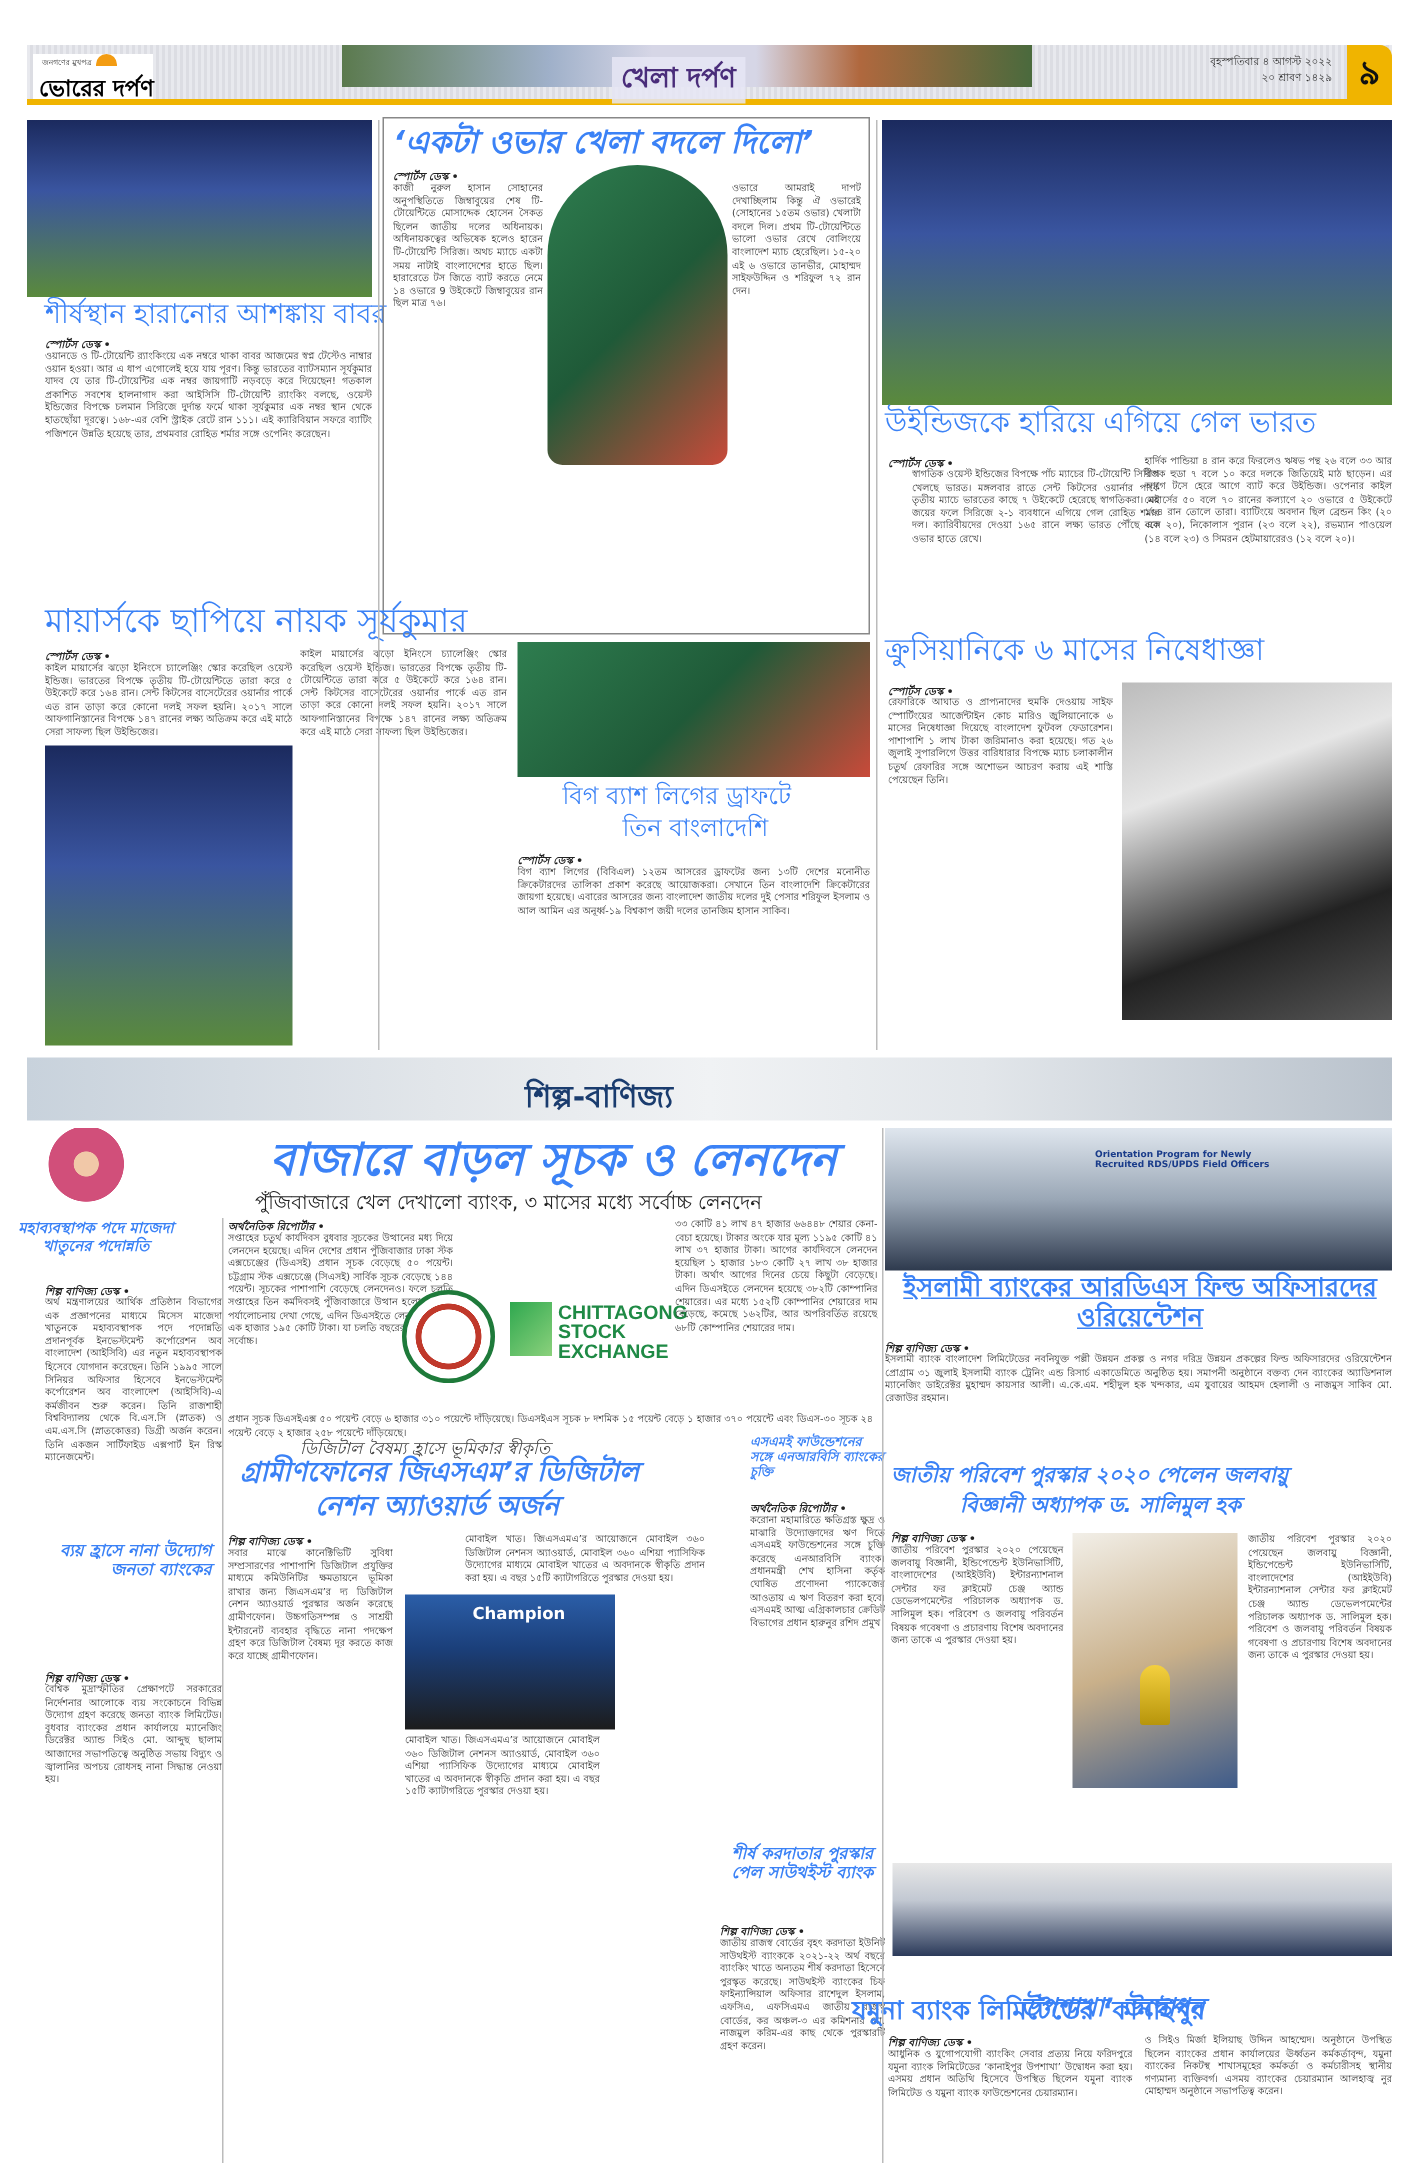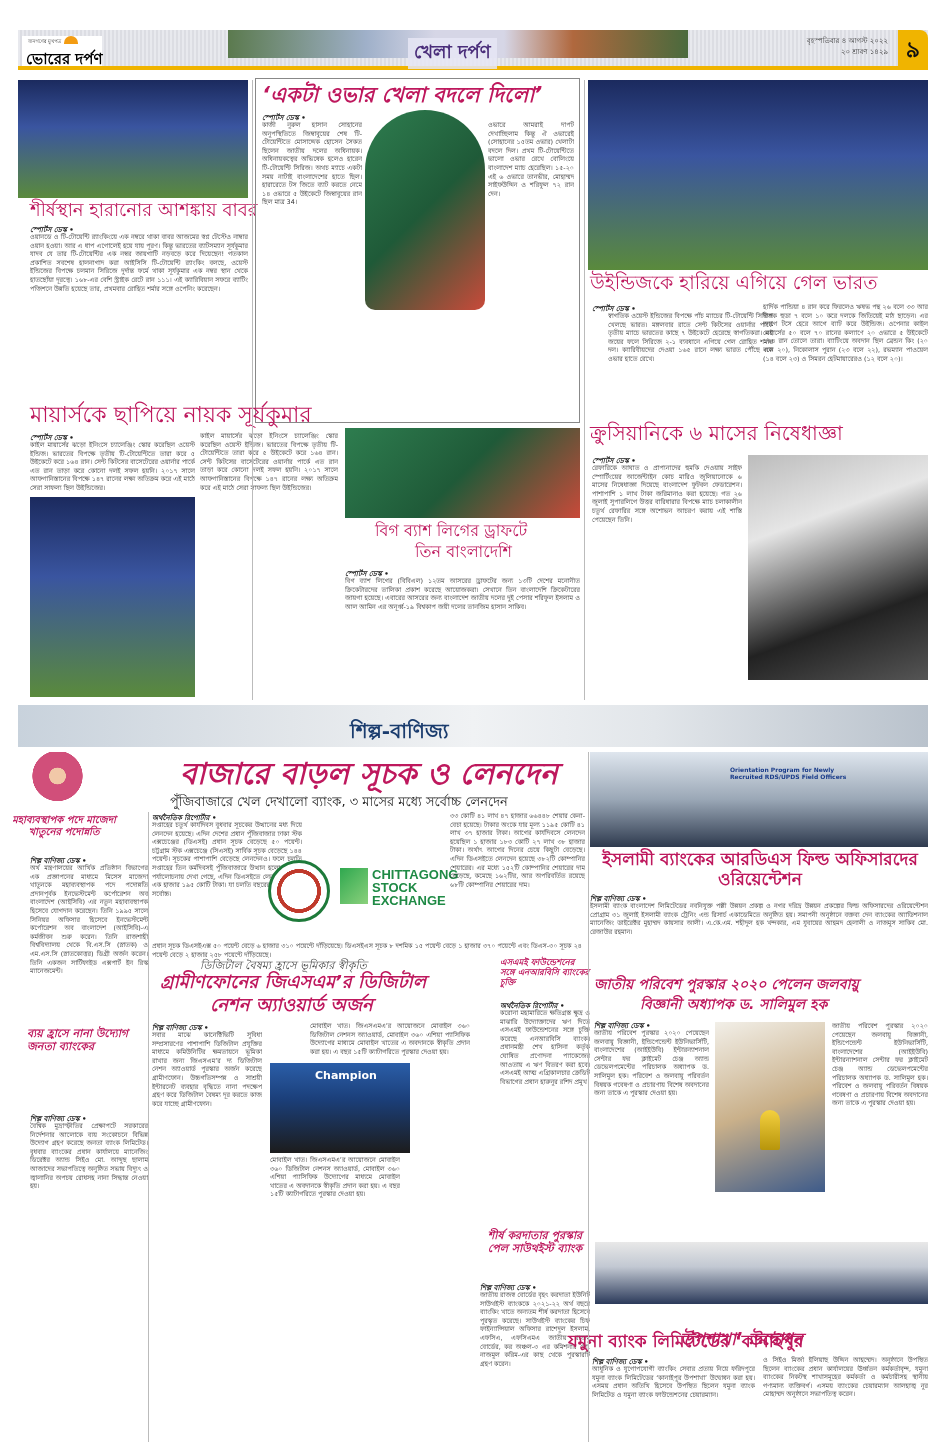--- a/index.html
+++ b/index.html
@@ -16,21 +16,21 @@
   .page-num { right: 0; top: 0; width: 30px; height: 40px; background:#f0b400; font-size: 22px; font-weight:bold; color:#111; text-align:center; line-height: 40px; border-radius: 0 8px 0 0; }
   .photo { background: linear-gradient(135deg,#4a6fa5,#2c4a7a 50%,#8aa6c9); }
   .photo.green { background: linear-gradient(135deg,#2e7d4f,#1f5a38 50%,#c94a3a); }
   .photo.stadium { background: linear-gradient(180deg,#1b2a5e,#3a55a0 40%,#5a8a3c); }
   .photo.coach { background: linear-gradient(160deg,#bcbcbc,#e6e6e6 30%,#222 70%,#555); }
   .photo.meeting { background: linear-gradient(180deg,#dfe6ee,#9aa7b6 50%,#2e3a4e); }
   .photo.award { background: linear-gradient(160deg,#f2efe8,#c9b08a 50%,#3e5b8a); }
   .photo.person { background: radial-gradient(circle at 50% 40%,#f1c8a8 0 18%,#d14f7a 19% 55%,#fff 56%); }
   .photo.gp { background: linear-gradient(180deg,#2b5ea8,#1b3f7a 40%,#1c1c1c); }
   .photo.yamuna { background: linear-gradient(180deg,#e8e8e8,#c2c8d2 40%,#2b3a5a); }
-  .hl { font-weight: bold; color:#be185d; line-height: 1.15; white-space: nowrap; }
+  .hl { font-weight: bold; color:#3b82f6; line-height: 1.15; white-space: nowrap; }
   .hl.serif { font-family: "DejaVu Serif", serif; font-weight: normal; }
   .desk { font-size: 7px; font-style: italic; font-weight: bold; color:#222; }
   .body-text { font-size: 6.4px; line-height: 8.6px; color:#333; text-align: justify; overflow: hidden; }
   .col-rule { background:#bbb; width:1px; }
   .box { border: 1px solid #888; }
   .section-band { left: 18px; top: 705px; width: 910px; height: 42px; background: linear-gradient(90deg,#c8d2dc,#e2e6ea 30%,#f0f2f4 50%,#e2e6ea 70%,#b9c2cc); }
   .section-title { left: 350px; top: 716px; font-size: 20px; color:#1a3c6e; font-weight: bold; }
   .logo-dse { width: 62px; height: 62px; border-radius: 50%; border: 3px solid #1e7a3a; background: radial-gradient(circle,#fff 0 45%,#c0392b 46% 55%,#fff 56%); }
   .logo-cse { background: linear-gradient(135deg,#2fa84f,#8bd17c); width: 28px; height: 36px; }
   .cse-text { color: #1f8a45; font-weight: bold; font-size: 13px; line-height: 13px; font-family: "Liberation Sans", sans-serif; }
@@ -56,21 +56,21 @@
 </div>
 
 <div class="abs photo stadium" style="left:18px;top:80px;width:230px;height:118px;"></div>
 <div class="abs hl serif" style="left:30px;top:200px;font-size:18px;">শীর্ষস্থান হারানোর আশঙ্কায় বাবর</div>
 <div class="abs desk" style="left:30px;top:224px;">স্পোর্টস ডেস্ক •</div>
 <div class="abs body-text" style="left:30px;top:233px;width:218px;height:140px;">ওয়ানডে ও টি-টোয়েন্টি র‍্যাংকিংয়ে এক নম্বরে থাকা বাবর আজমের স্বপ্ন টেস্টেও নাম্বার ওয়ান হওয়া। আর এ ধাপ এগোলেই হয়ে যায় পূরণ। কিন্তু ভারতের ব্যাটসম্যান সূর্যকুমার যাদব যে তার টি-টোয়েন্টির এক নম্বর জায়গাটি নড়বড়ে করে দিয়েছেন! গতকাল প্রকাশিত সবশেষ হালনাগাদ করা আইসিসি টি-টোয়েন্টি র‍্যাংকিং বলছে, ওয়েস্ট ইন্ডিজের বিপক্ষে চলমান সিরিজে দুর্দান্ত ফর্মে থাকা সূর্যকুমার এক নম্বর স্থান থেকে হাতছোঁয়া দূরত্বে। ১৬৮-এর বেশি স্ট্রাইক রেটে রান ১১১। এই ক্যারিবিয়ান সফরে ব্যাটিং পজিশনে উন্নতি হয়েছে তার, প্রথমবার রোহিত শর্মার সঙ্গে ওপেনিং করেছেন।</div>
 
 <div class="abs box" style="left:255px;top:78px;width:325px;height:345px;"></div>
 <div class="abs hl" style="left:262px;top:83px;font-size:21px;font-style:italic;">‘একটা ওভার খেলা বদলে দিলো’</div>
 <div class="abs desk" style="left:262px;top:112px;">স্পোর্টস ডেস্ক •</div>
-<div class="abs body-text" style="left:262px;top:121px;width:100px;height:295px;">কাজী নুরুল হাসান সোহানের অনুপস্থিতিতে জিম্বাবুয়ের শেষ টি-টোয়েন্টিতে মোসাদ্দেক হোসেন সৈকত ছিলেন জাতীয় দলের অধিনায়ক। অধিনায়কত্বের অভিষেক হলেও হারেন টি-টোয়েন্টি সিরিজ। অথচ ম্যাচে একটা সময় নাটাই বাংলাদেশের হাতে ছিল। হারারেতে টস জিতে ব্যাট করতে নেমে ১৪ ওভারে ৫ উইকেটে জিম্বাবুয়ের রান ছিল মাত্র 34।</div>
+<div class="abs body-text" style="left:262px;top:121px;width:100px;height:295px;">কাজী নুরুল হাসান সোহানের অনুপস্থিতিতে জিম্বাবুয়ের শেষ টি-টোয়েন্টিতে মোসাদ্দেক হোসেন সৈকত ছিলেন জাতীয় দলের অধিনায়ক। অধিনায়কত্বের অভিষেক হলেও হারেন টি-টোয়েন্টি সিরিজ। অথচ ম্যাচে একটা সময় নাটাই বাংলাদেশের হাতে ছিল। হারারেতে টস জিতে ব্যাট করতে নেমে ১৪ ওভারে 9 উইকেটে জিম্বাবুয়ের রান ছিল মাত্র ৭৬।</div>
 <div class="abs photo green" style="left:365px;top:110px;width:120px;height:200px;border-radius:60px 60px 10px 10px;"></div>
 <div class="abs body-text" style="left:488px;top:121px;width:86px;height:295px;">ওভারে আমরাই দাপট দেখাচ্ছিলাম কিন্তু ঐ ওভারেই (সোহানের ১৫তম ওভার) খেলাটা বদলে দিল। প্রথম টি-টোয়েন্টিতে ভালো ওভার রেখে বোলিংয়ে বাংলাদেশ ম্যাচ হেরেছিল। ১৫-২০ এই ৬ ওভারে তানভীর, মোহাম্মদ সাইফউদ্দিন ও শরিফুল ৭২ রান দেন।</div>
 
 <div class="abs photo stadium" style="left:588px;top:80px;width:340px;height:190px;"></div>
 <div class="abs hl serif" style="left:590px;top:272px;font-size:19px;">উইন্ডিজকে হারিয়ে এগিয়ে গেল ভারত</div>
 <div class="abs desk" style="left:592px;top:303px;">স্পোর্টস ডেস্ক •</div>
 <div class="abs body-text" style="left:608px;top:312px;width:165px;height:100px;">স্বাগতিক ওয়েস্ট ইন্ডিজের বিপক্ষে পাঁচ ম্যাচের টি-টোয়েন্টি সিরিজ খেলছে ভারত। মঙ্গলবার রাতে সেন্ট কিটসের ওয়ার্নার পার্কে তৃতীয় ম্যাচে ভারতের কাছে ৭ উইকেটে হেরেছে স্বাগতিকরা। এই জয়ের ফলে সিরিজে ২-১ ব্যবধানে এগিয়ে গেল রোহিত শর্মার দল। ক্যারিবীয়দের দেওয়া ১৬৫ রানে লক্ষ্য ভারত পৌঁছে এক ওভার হাতে রেখে।</div>
 <div class="abs body-text" style="left:763px;top:303px;width:165px;height:110px;">হার্দিক পান্ডিয়া ৪ রান করে ফিরলেও ঋষভ পন্থ ২৬ বলে ৩৩ আর দীপক হুডা ৭ বলে ১০ করে দলকে জিতিয়েই মাঠ ছাড়েন। এর আগে টসে হেরে আগে ব্যাট করে উইন্ডিজ। ওপেনার কাইল মেয়ার্সের ৫০ বলে ৭০ রানের কল্যাণে ২০ ওভারে ৫ উইকেটে ১৬৪ রান তোলে তারা। ব্যাটিংয়ে অবদান ছিল ব্রেন্ডন কিং (২০ বলে ২০), নিকোলাস পুরান (২৩ বলে ২২), রভম্যান পাওয়েল (১৪ বলে ২৩) ও সিমরন হেটমায়ারেরও (১২ বলে ২০)।</div>
 
 <div class="abs hl serif" style="left:30px;top:402px;font-size:22px;">মায়ার্সকে ছাপিয়ে নায়ক সূর্যকুমার</div>
@@ -91,42 +91,42 @@
 <div class="abs photo coach" style="left:748px;top:455px;width:180px;height:225px;"></div>
 
 <div class="abs section-band"></div>
 <div class="abs section-title">শিল্প-বাণিজ্য</div>
 
 <div class="abs photo person" style="left:30px;top:752px;width:55px;height:60px;"></div>
 <div class="abs hl" style="left:4px;top:814px;width:120px;font-size:10px;text-align:center;white-space:normal;font-style:italic;">মহাব্যবস্থাপক পদে মাজেদা খাতুনের পদোন্নতি</div>
 <div class="abs desk" style="left:30px;top:855px;">শিল্প বাণিজ্য ডেস্ক •</div>
 <div class="abs body-text" style="left:30px;top:864px;width:118px;height:160px;">অর্থ মন্ত্রণালয়ের আর্থিক প্রতিষ্ঠান বিভাগের এক প্রজ্ঞাপনের মাধ্যমে মিসেস মাজেদা খাতুনকে মহাব্যবস্থাপক পদে পদোন্নতি প্রদানপূর্বক ইনভেস্টমেন্ট কর্পোরেশন অব বাংলাদেশ (আইসিবি) এর নতুন মহাব্যবস্থাপক হিসেবে যোগদান করেছেন। তিনি ১৯৯৫ সালে সিনিয়র অফিসার হিসেবে ইনভেস্টমেন্ট কর্পোরেশন অব বাংলাদেশ (আইসিবি)-এ কর্মজীবন শুরু করেন। তিনি রাজশাহী বিশ্ববিদ্যালয় থেকে বি.এস.সি (স্নাতক) ও এম.এস.সি (স্নাতকোত্তর) ডিগ্রী অর্জন করেন। তিনি একজন সার্টিফাইড এক্সপার্ট ইন রিস্ক ম্যানেজমেন্ট।</div>
 
-<div class="abs hl" style="left:27px;top:1028px;width:125px;font-size:11px;text-align:left;white-space:normal;font-style:italic;">ব্যয় হ্রাসে নানা উদ্যোগ জনতা ব্যাংকের</div>
+<div class="abs hl" style="left:16px;top:1028px;width:125px;font-size:11px;text-align:right;white-space:normal;font-style:italic;">ব্যয় হ্রাসে নানা উদ্যোগ জনতা ব্যাংকের</div>
 <div class="abs desk" style="left:30px;top:1113px;">শিল্প বাণিজ্য ডেস্ক •</div>
 <div class="abs body-text" style="left:30px;top:1122px;width:118px;height:320px;">বৈশ্বিক মুদ্রাস্ফীতির প্রেক্ষাপটে সরকারের নির্দেশনার আলোকে ব্যয় সংকোচনে বিভিন্ন উদ্যোগ গ্রহণ করেছে জনতা ব্যাংক লিমিটেড। বুধবার ব্যাংকের প্রধান কার্যালয়ে ম্যানেজিং ডিরেক্টর অ্যান্ড সিইও মো. আব্দুছ ছালাম আজাদের সভাপতিত্বে অনুষ্ঠিত সভায় বিদ্যুৎ ও জ্বালানির অপচয় রোধসহ নানা সিদ্ধান্ত নেওয়া হয়।</div>
 
 <div class="abs hl" style="left:180px;top:757px;font-size:30px;font-style:italic;text-align:right;">বাজারে বাড়ল সূচক ও লেনদেন</div>
 <div class="abs" style="left:170px;top:792px;font-size:13px;color:#222;white-space:nowrap;">পুঁজিবাজারে খেল দেখালো ব্যাংক, ৩ মাসের মধ্যে সর্বোচ্চ লেনদেন</div>
 <div class="abs desk" style="left:152px;top:812px;">অর্থনৈতিক রিপোর্টার •</div>
 <div class="abs body-text" style="left:152px;top:821px;width:150px;height:120px;">সপ্তাহের চতুর্থ কার্যদিবস বুধবার সূচকের উত্থানের মধ্য দিয়ে লেনদেন হয়েছে। এদিন দেশের প্রধান পুঁজিবাজার ঢাকা স্টক এক্সচেঞ্জের (ডিএসই) প্রধান সূচক বেড়েছে ৫০ পয়েন্ট। চট্টগ্রাম স্টক এক্সচেঞ্জে (সিএসই) সার্বিক সূচক বেড়েছে ১৪৪ পয়েন্ট। সূচকের পাশাপাশি বেড়েছে লেনদেনও। ফলে চলতি সপ্তাহের তিন কর্মদিবসই পুঁজিবাজারে উত্থান হলো। বাজার পর্যালোচনায় দেখা গেছে, এদিন ডিএসইতে লেনদেন হয়েছে এক হাজার ১৯৫ কোটি টাকা। যা চলতি বছরের ১০ মের পর সর্বোচ্চ।</div>
 <div class="abs logo-dse" style="left:268px;top:860px;" title=""></div>
 <div class="abs logo-cse" style="left:340px;top:868px;"></div>
 <div class="abs" style="left:372px;top:868px;">
   <div class="cse-text">CHITTAGONG</div>
   <div class="cse-text">STOCK</div>
   <div class="cse-text">EXCHANGE</div>
 </div>
 <div class="abs body-text" style="left:450px;top:812px;width:135px;height:130px;">৩৩ কোটি ৪১ লাখ ৪৭ হাজার ৬৬৪৪৮ শেয়ার কেনা-বেচা হয়েছে। টাকার অংকে যার মূল্য ১১৯৫ কোটি ৪১ লাখ ৩৭ হাজার টাকা। আগের কার্যদিবসে লেনদেন হয়েছিল ১ হাজার ১৮৩ কোটি ২৭ লাখ ৩৮ হাজার টাকা। অর্থাৎ আগের দিনের চেয়ে কিছুটা বেড়েছে। এদিন ডিএসইতে লেনদেন হয়েছে ৩৮২টি কোম্পানির শেয়ারের। এর মধ্যে ১৫২টি কোম্পানির শেয়ারের দাম বেড়েছে, কমেছে ১৬২টির, আর অপরিবর্তিত রয়েছে ৬৮টি কোম্পানির শেয়ারের দাম।</div>
 <div class="abs body-text" style="left:152px;top:942px;width:430px;height:20px;">প্রধান সূচক ডিএসইএক্স ৫০ পয়েন্ট বেড়ে ৬ হাজার ৩১০ পয়েন্টে দাঁড়িয়েছে। ডিএসইএস সূচক ৮ দশমিক ১৫ পয়েন্ট বেড়ে ১ হাজার ৩৭০ পয়েন্টে এবং ডিএস-৩০ সূচক ২৪ পয়েন্ট বেড়ে ২ হাজার ২৫৮ পয়েন্টে দাঁড়িয়েছে।</div>
 
 <div class="abs photo meeting" style="left:590px;top:752px;width:338px;height:95px;">
   <span class="abs" style="left:140px;top:14px;font-size:6px;color:#1a3c8a;font-weight:bold;width:120px;">Orientation Program for Newly Recruited RDS/UPDS Field Officers</span>
 </div>
-<div class="abs hl" style="left:600px;top:850px;width:320px;font-size:17px;white-space:normal;text-align:center;">ইসলামী ব্যাংকের আরডিএস ফিল্ড অফিসারদের ওরিয়েন্টেশন</div>
+<div class="abs hl" style="left:600px;top:850px;width:320px;font-size:17px;white-space:normal;text-align:center;text-decoration:underline;">ইসলামী ব্যাংকের আরডিএস ফিল্ড অফিসারদের ওরিয়েন্টেশন</div>
 <div class="abs desk" style="left:590px;top:893px;">শিল্প বাণিজ্য ডেস্ক •</div>
 <div class="abs body-text" style="left:590px;top:902px;width:338px;height:50px;">ইসলামী ব্যাংক বাংলাদেশ লিমিটেডের নবনিযুক্ত পল্লী উন্নয়ন প্রকল্প ও নগর দরিদ্র উন্নয়ন প্রকল্পের ফিল্ড অফিসারদের ওরিয়েন্টেশন প্রোগ্রাম ৩১ জুলাই ইসলামী ব্যাংক ট্রেনিং এন্ড রিসার্চ একাডেমিতে অনুষ্ঠিত হয়। সমাপনী অনুষ্ঠানে বক্তব্য দেন ব্যাংকের অ্যাডিশনাল ম্যানেজিং ডাইরেক্টর মুহাম্মদ কায়সার আলী। এ.কে.এম. শহীদুল হক খন্দকার, এম যুবায়ের আহমদ হেলালী ও নাজমুস সাকিব মো. রেজাউর রহমান।</div>
 
 <div class="abs" style="left:200px;top:957px;font-size:11px;font-style:italic;color:#444;">ডিজিটাল বৈষম্য হ্রাসে ভূমিকার স্বীকৃতি</div>
 <div class="abs hl" style="left:160px;top:972px;font-size:18px;font-style:italic;">গ্রামীণফোনের জিএসএম’র ডিজিটাল</div>
 <div class="abs hl" style="left:210px;top:995px;font-size:18px;font-style:italic;">নেশন অ্যাওয়ার্ড অর্জন</div>
 <div class="abs desk" style="left:152px;top:1022px;">শিল্প বাণিজ্য ডেস্ক •</div>
 <div class="abs body-text" style="left:152px;top:1031px;width:110px;height:280px;">সবার মাঝে কানেক্টিভিটি সুবিধা সম্প্রসারণের পাশাপাশি ডিজিটাল প্রযুক্তির মাধ্যমে কমিউনিটির ক্ষমতায়নে ভূমিকা রাখার জন্য জিএসএম’র দ্য ডিজিটাল নেশন অ্যাওয়ার্ড পুরস্কার অর্জন করেছে গ্রামীণফোন। উচ্চগতিসম্পন্ন ও সাশ্রয়ী ইন্টারনেট ব্যবহার বৃদ্ধিতে নানা পদক্ষেপ গ্রহণ করে ডিজিটাল বৈষম্য দূর করতে কাজ করে যাচ্ছে গ্রামীণফোন।</div>
 <div class="abs body-text" style="left:310px;top:1022px;width:160px;height:40px;">মোবাইল খাত। জিএসএমএ’র আয়োজনে মোবাইল ৩৬০ ডিজিটাল নেশনস অ্যাওয়ার্ড, মোবাইল ৩৬০ এশিয়া প্যাসিফিক উদ্যোগের মাধ্যমে মোবাইল খাতের এ অবদানকে স্বীকৃতি প্রদান করা হয়। এ বছর ১৫টি ক্যাটাগরিতে পুরস্কার দেওয়া হয়।</div>
 <div class="abs photo gp" style="left:270px;top:1063px;width:140px;height:90px;">

